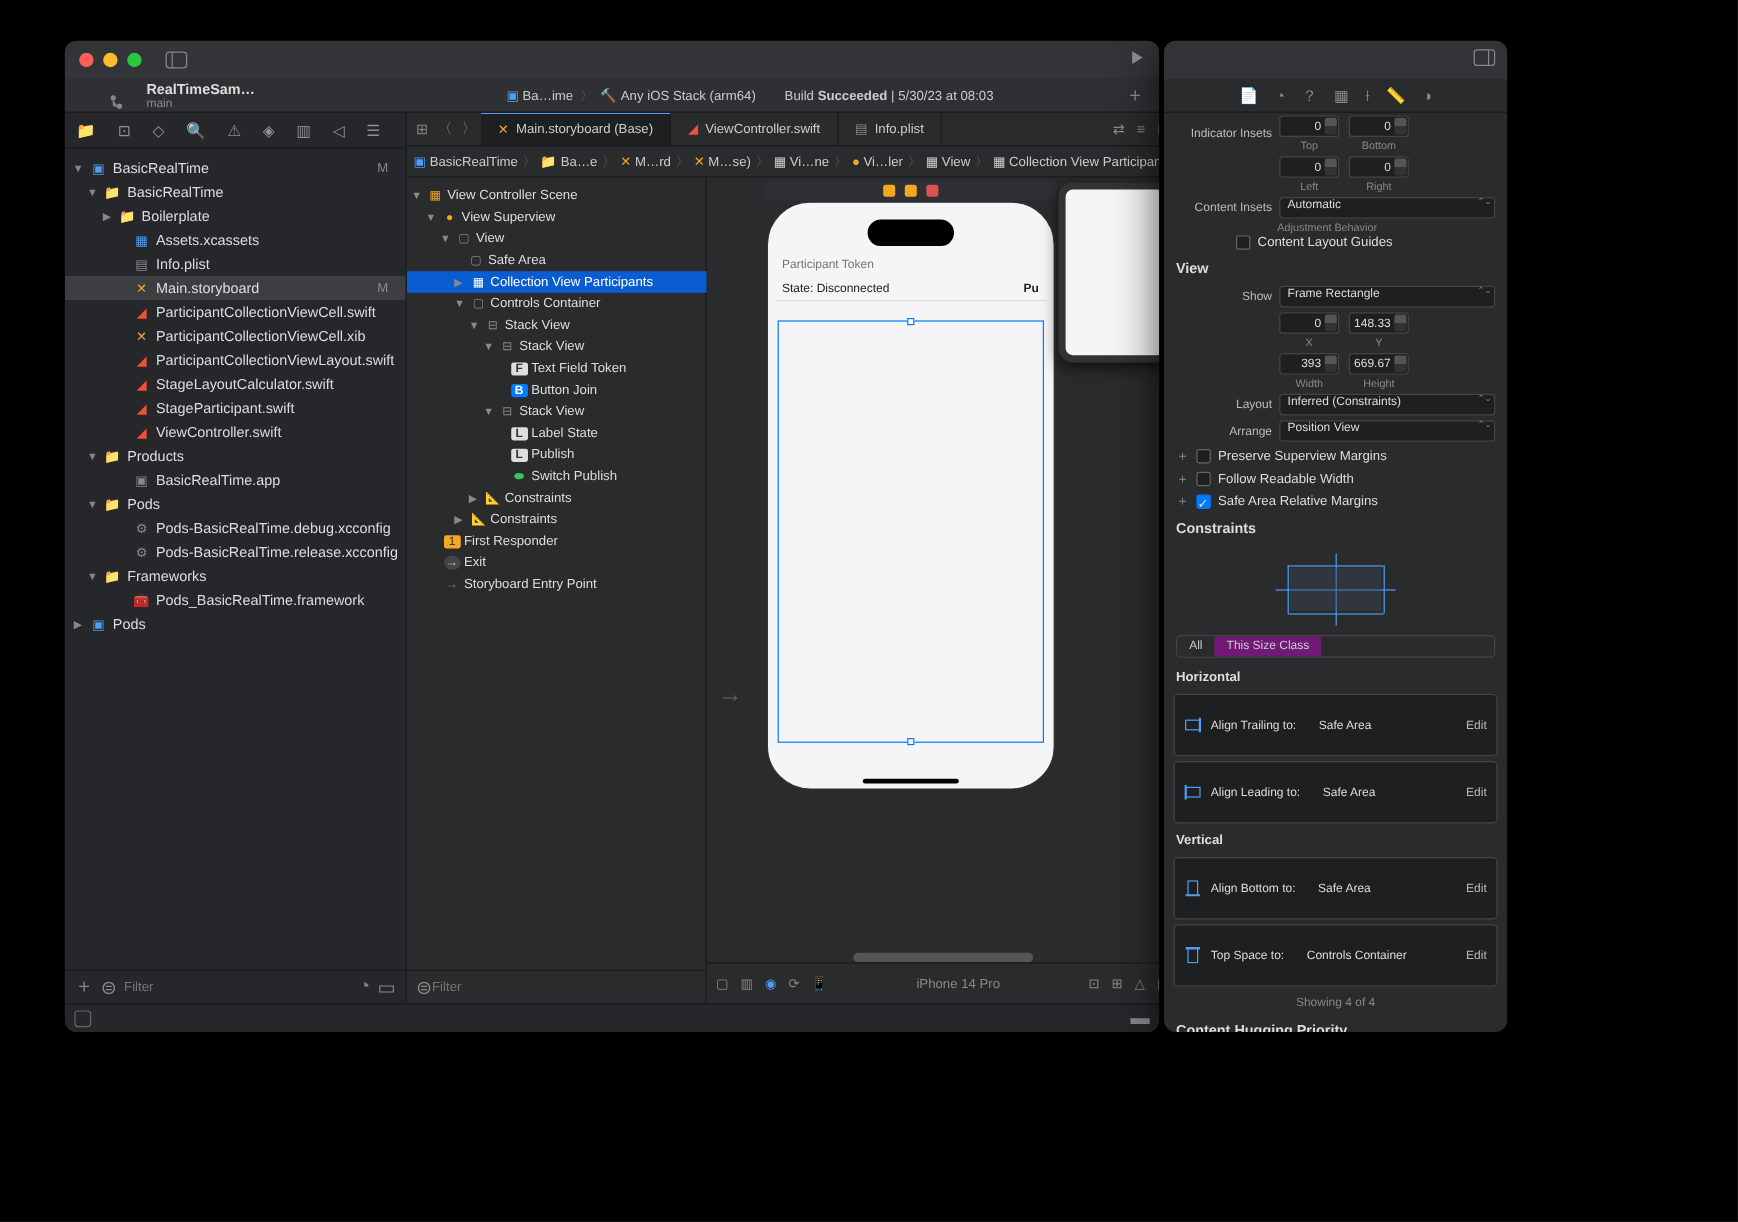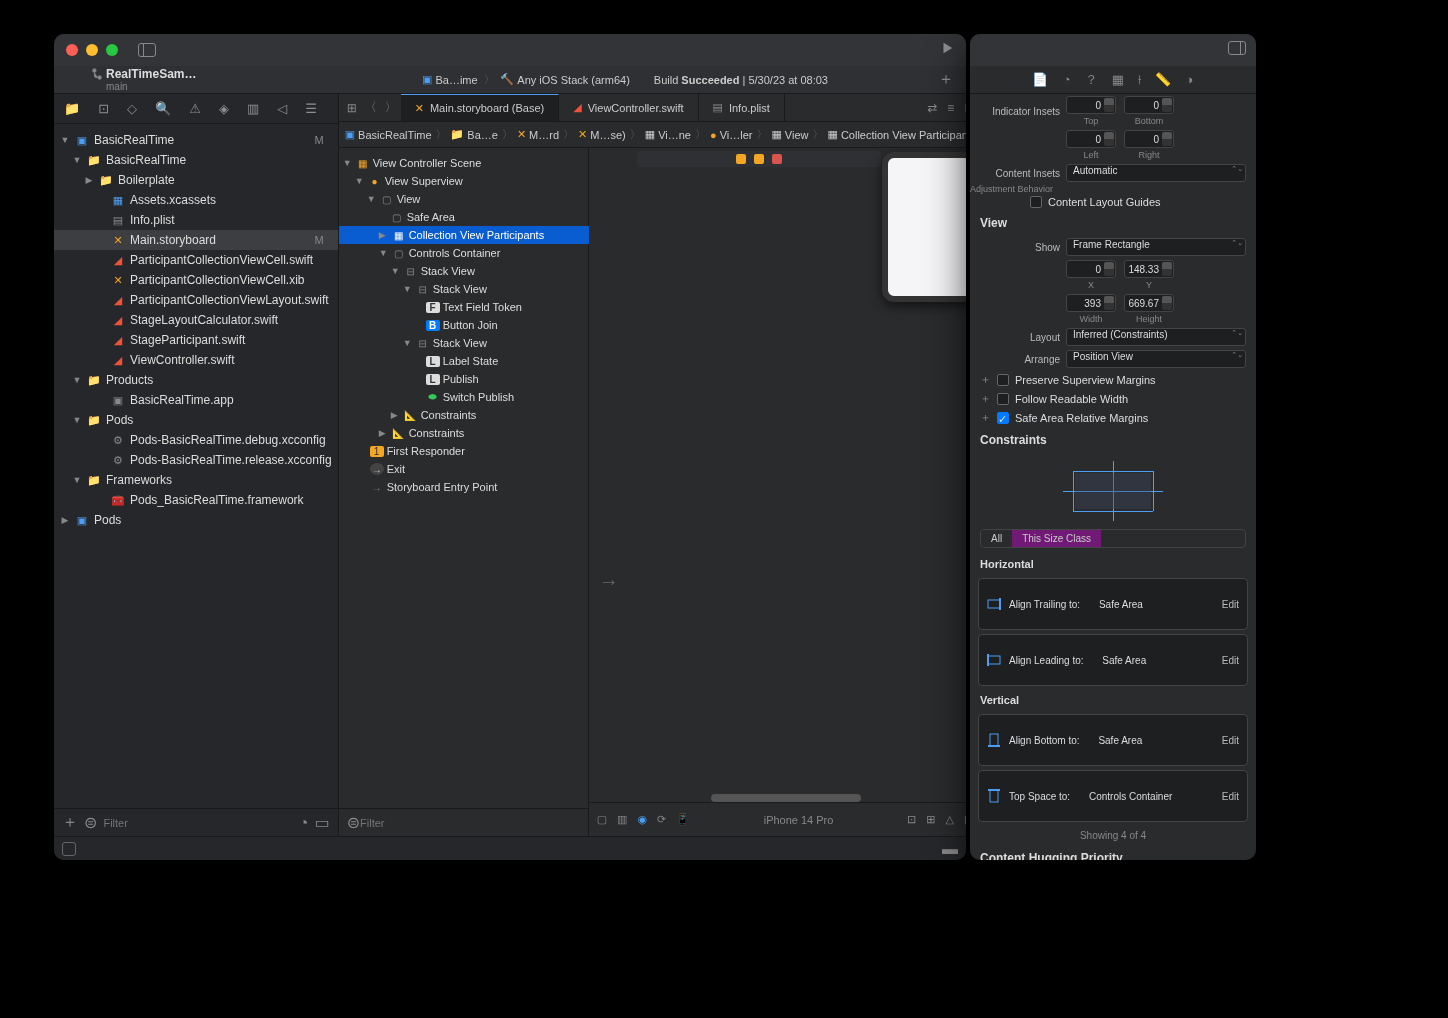--- a/index.html
+++ b/index.html
@@ -4,21 +4,21 @@
 <style>
 * { box-sizing: border-box; margin: 0; padding: 0; font-family: -apple-system, "SF Pro Text", sans-serif; }
 body { background: #000; width: 1448px; height: 1018px; overflow: hidden; position: relative; }
 .window { position: absolute; left: 54px; top: 34px; width: 912px; height: 826px; background: #2a2b2d; border-radius: 10px; box-shadow: 0 10px 40px rgba(0,0,0,.8); display: flex; flex-direction: column; overflow: hidden; }
 .titlebar { height: 32px; background: #333437; display: flex; align-items: center; padding: 0 12px; gap: 8px; position: relative; }
 .traffic { display: flex; gap: 8px; }
 .tl { width: 12px; height: 12px; border-radius: 50%; }
 .red{background:#ff5f57}.yellow{background:#febc2e}.green{background:#28c840}
 .ti-icon{width:14px;height:14px;color:#8e8e93;margin-left:12px}
 .play-icon{margin-left:auto;color:#8e8e93}
-.branch-area{margin-left:26px;display:flex;align-items:flex-start;gap:2px}
+.branch-area{margin-left:26px;display:flex;align-items:flex-end;gap:18px}
 .branch-title{font-size:12px;font-weight:600;color:#ddd}
 .branch-sub{font-size:10px;color:#888}
 .center-title{position:absolute;left:290px;right:60px;display:flex;align-items:center;gap:6px;font-size:11px;color:#ccc;justify-content:center}
 .ct-seg{display:flex;align-items:center;gap:3px}
 .plus-end{position:absolute;right:12px;color:#8e8e93}
 .main-area{flex:1;display:flex;overflow:hidden}
 .sidebar{width:288px;background:#26272a;border-right:1px solid #1a1a1c;display:flex;flex-direction:column}
 .sb-toolbar{height:30px;display:flex;align-items:center;padding:0 10px;gap:18px;border-bottom:1px solid #1a1a1c}
 .sb-toolbar span{color:#8e8e93;font-size:13px}
 .sb-toolbar .active{color:#4c9ef4}
@@ -423,20 +423,35 @@
         </div>
         </div>
 
         <div class="canvas">
           <div class="arrow-in">→</div>
           <div class="vc-header">
             <span class="vc-dot" style="background:#f5a623"></span>
             <span class="vc-dot" style="background:#f5a623"></span>
             <span class="vc-dot" style="background:#d9534f"></span>
           </div>
+          <div class="device">
+            <div class="dynamic-island"></div>
+            <div class="device-screen">
+              <input class="token-field" readonly="" placeholder="Participant Token" style="">
+              <div class="state-row">
+                <span>State: Disconnected</span>
+                <span class="pub">Pu</span>
+              </div>
+              <div class="selection-box">
+                <div class="sel-handle sh-t"></div>
+                <div class="sel-handle sh-b"></div>
+              </div>
+            </div>
+            <div class="home-ind"></div>
+          </div>
 
           <div class="minimap"></div>
 
           <div style="position:absolute;bottom:34px;left:50%;transform:translateX(-50%);width:150px;height:8px;border-radius:4px;background:#555"></div>
 
           <div class="canvas-toolbar">
             <span>▢</span>
             <span>▥</span>
             <span style="color:#4c9ef4">◉</span>
             <span>⟳</span>
@@ -497,21 +512,21 @@
             <div class="sub-label">Right</div>
           </div>
       </div>
     </div>
     <div class="field-row">
         <label>Content Insets</label>
         <div class="sel-wrap">
           <div class="select">Automatic</div>
         </div>
       </div>
-    <div style="text-align:left;font-size:9px;color:#888;padding-right:14px">Adjustment Behavior</div>
+    <div style="text-align:center;font-size:9px;color:#888;padding-right:14px">Adjustment Behavior</div>
     <div class="checkbox-row" style="padding-left:60px">
         <span class="cb"></span>
         <span>Content Layout Guides</span>
       </div>
 
     <div class="section-h">View</div>
     <div class="field-row">
         <label>Show</label>
         <div class="sel-wrap">
           <div class="select">Frame Rectangle</div>

